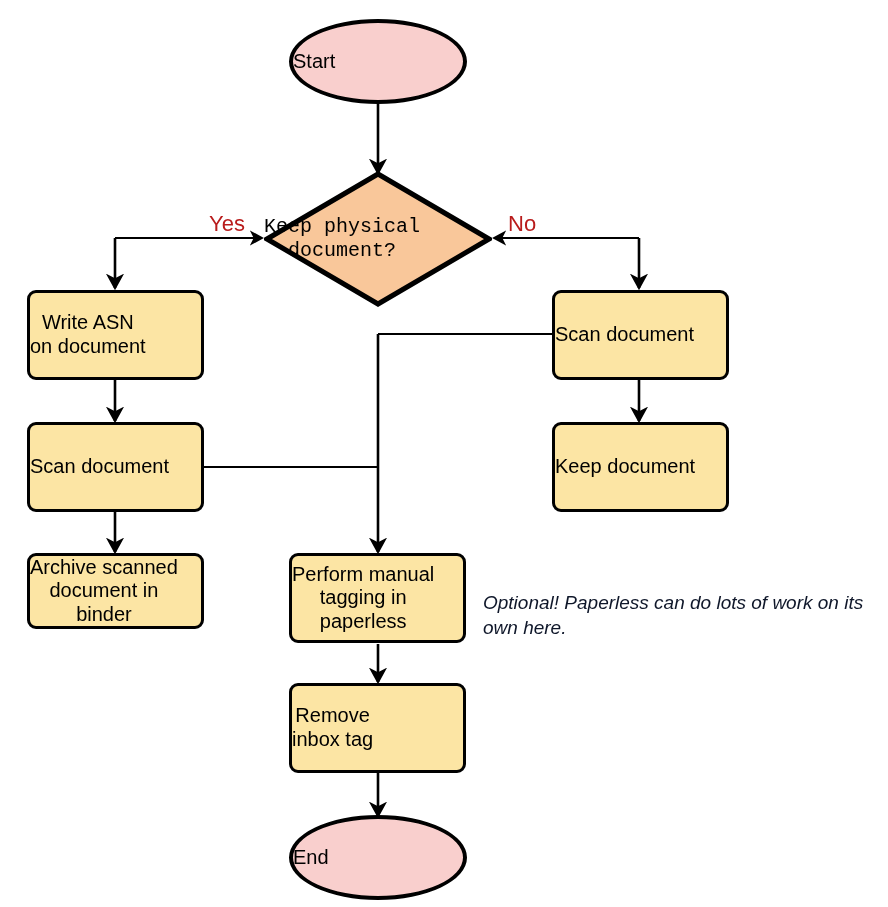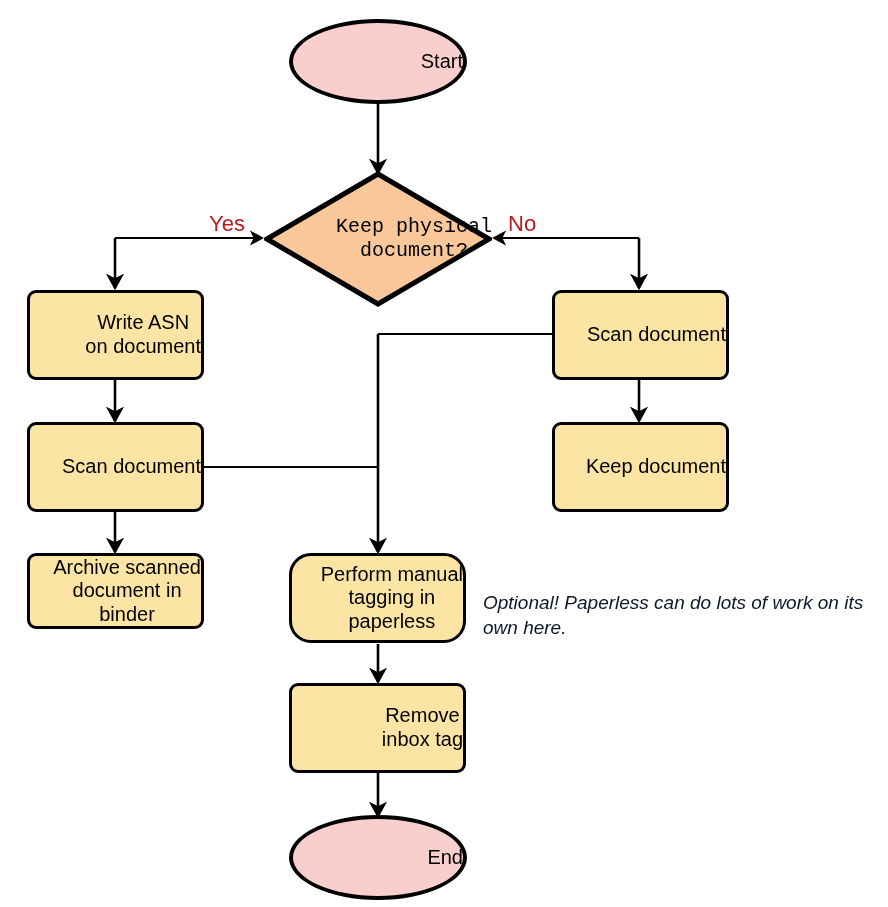--- a/index.html
+++ b/index.html
@@ -22,21 +22,21 @@
     left: 0;
     top: 0;
     width: 888px;
     height: 907px;
   }
   .node {
     position: absolute;
     box-sizing: border-box;
     display: flex;
     align-items: center;
-    justify-content: flex-end;
+    justify-content: flex-start;
     text-align: center;
     color: #000000;
     line-height: 1.18;
     white-space: pre-line;
   }
   .node-process {
     background: #fce5a4;
     border: 3px solid #000000;
     border-radius: 9px;
     font-size: 20px;
@@ -121,21 +121,21 @@
     <svg class="decision-shape" width="228" height="136" viewBox="0 0 228 136" xmlns="http://www.w3.org/2000/svg">
       <polygon points="114,3 225,68 114,133 3,68" fill="#f9c79a" stroke="#000000" stroke-width="5"></polygon>
     </svg>
     <span class="decision-label">Keep physical
 document?</span>
   </div>
 
   <div class="edge-label" style="left:209px; top:211px;">Yes</div>
   <div class="edge-label" style="left:508px; top:211px;">No</div>
 
-  <div class="node node-process" style="left:27px; top:290px; width:177px; height:90px;padding-left:28px;">
+  <div class="node node-process" style="left:27px; top:290px; width:177px; height:90px;">
     <span>Write ASN
 on document</span>
   </div>
 
   <div class="node node-process" style="left:27px; top:422px; width:177px; height:90px;">
     <span>Scan document</span>
   </div>
 
   <div class="node node-process" style="left:27px; top:553px; width:177px; height:76px;">
     <span>Archive scanned
@@ -144,21 +144,21 @@
   </div>
 
   <div class="node node-process" style="left:552px; top:290px; width:177px; height:90px;">
     <span>Scan document</span>
   </div>
 
   <div class="node node-process" style="left:552px; top:422px; width:177px; height:90px;">
     <span>Keep document</span>
   </div>
 
-  <div class="node node-process" style="left:289px; top:553px; width:177px; height:90px;border-radius:22px;">
+  <div class="node node-process" style="left:289px; top:553px; width:177px; height:90px;">
     <span>Perform manual
 tagging in
 paperless</span>
   </div>
 
   <div class="note" style="left:483px; top:591px; width:400px;">Optional! Paperless can do lots of work on its own here.</div>
 
   <div class="node node-terminator" style="left:289px; top:815px; width:178px; height:85px;">
     <span>End</span>
   </div>

